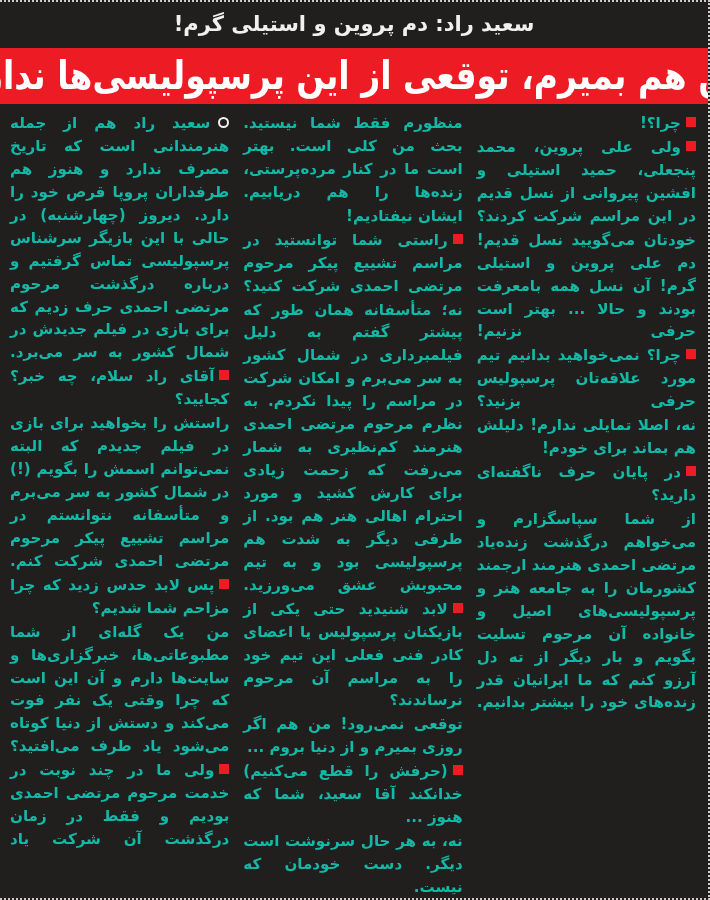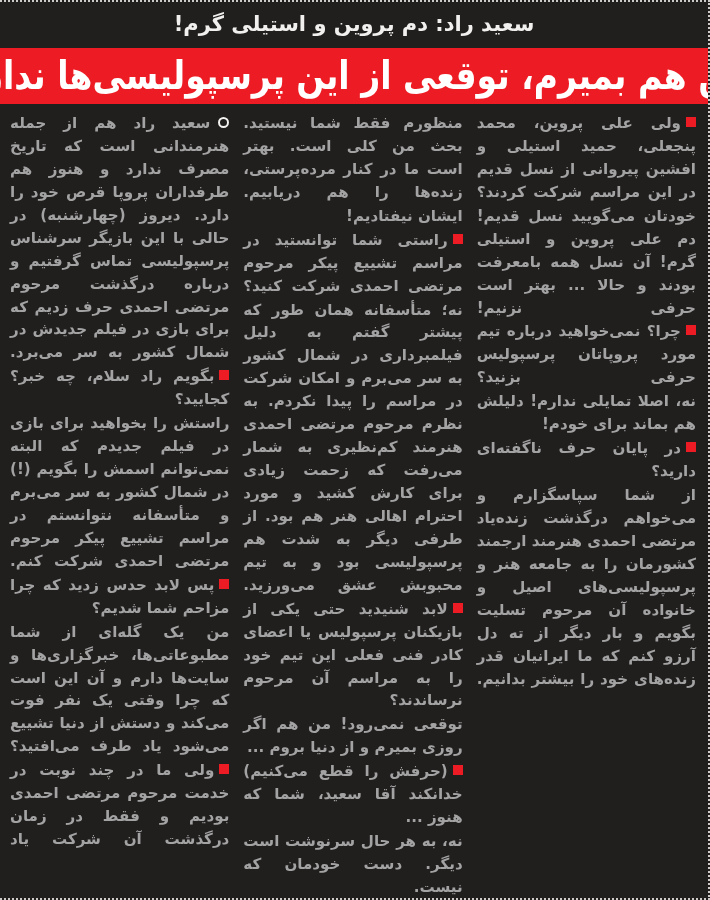--- a/index.html
+++ b/index.html
@@ -75,21 +75,21 @@
     flex-direction: row;
     gap: 14px;
     padding: 8px 12px 6px 10px;
     box-sizing: border-box;
     height: 784px;
     align-items: flex-start;
   }
   .column {
     flex: 1 1 0;
     min-width: 0;
-    color: #a3a3a3;
+    color: #14b8a6;
     font-size: 15.1px;
     line-height: 1.52;
     text-align: justify;
     text-justify: inter-word;
     direction: rtl;
   }
 
   .para {
     margin: 0 0 1px 0;
     text-align: justify;
@@ -132,40 +132,41 @@
   <div class="kicker-bar">
     <div class="kicker-text">سعید راد: دم پروین و استیلی گرم!</div>
   </div>
 
   <div class="headline-bar">
     <div class="headline-text">من هم بمیرم، توقعی از این پرسپولیسی‌ها ندارم</div>
   </div>
 
   <div class="columns">
     <div class="column">
+        <p class="para question">چرا؟!</p>
         <p class="para question stretch">ولی علی پروین، محمد پنجعلی، حمید استیلی و افشین پیروانی از نسل قدیم در این مراسم شرکت کردند؟</p>
         <p class="para answer stretch">خودتان می‌گویید نسل قدیم! دم علی پروین و استیلی گرم! آن نسل همه بامعرفت بودند و حالا ... بهتر است حرفی نزنیم!</p>
-        <p class="para question stretch">چرا؟ نمی‌خواهید درباره تیم مورد پروپا‌تان پرسپولیس حرفی بزنید؟</p>
+        <p class="para question stretch">چرا؟ نمی‌خواهید بدانیم تیم مورد علاقه‌تان پرسپولیس حرفی بزنید؟</p>
         <p class="para answer">نه، اصلا تمایلی ندارم! دلیلش هم بماند برای خودم!</p>
         <p class="para question">در پایان حرف ناگفته‌ای دارید؟</p>
         <p class="para answer stretch">از شما سپاسگزارم و می‌خواهم درگذشت زنده‌یاد مرتضی احمدی هنرمند ارجمند کشورمان را به جامعه هنر و پرسپولیسی‌های اصیل و خانواده آن مرحوم تسلیت بگویم و بار دیگر از ته دل آرزو کنم که ما ایرانیان قدر زنده‌های خود را بیشتر بدانیم.</p>
       </div>
     <div class="column">
         <p class="para answer stretch">منظورم فقط شما نیستید. بحث من کلی است. بهتر است ما در کنار مرده‌پرستی، زنده‌ها را هم دریابیم.</p>
         <p class="para answer">ایشان نیفتادیم!</p>
         <p class="para question stretch">راستی شما توانستید در مراسم تشییع پیکر مرحوم مرتضی احمدی شرکت کنید؟</p>
         <p class="para answer stretch">نه؛ متأسفانه همان طور که پیشتر گفتم به دلیل فیلمبرداری در شمال کشور به سر می‌برم و امکان شرکت در مراسم را پیدا نکردم. به نظرم مرحوم مرتضی احمدی هنرمند کم‌نظیری به شمار می‌رفت که زحمت زیادی برای کارش کشید و مورد احترام اهالی هنر هم بود. از طرفی دیگر به شدت هم پرسپولیسی بود و به تیم محبوبش عشق می‌ورزید.</p>
         <p class="para question stretch">لابد شنیدید حتی یکی از بازیکنان پرسپولیس یا اعضای کادر فنی فعلی این تیم خود را به مراسم آن مرحوم نرساندند؟</p>
         <p class="para answer">توقعی نمی‌رود! من هم اگر روزی بمیرم و از دنیا بروم ...</p>
         <p class="para question">(حرفش را قطع می‌کنیم) خدانکند آقا سعید، شما که هنوز ...</p>
         <p class="para answer">نه، به هر حال سرنوشت است دیگر. دست خودمان که نیست.</p>
       </div>
     <div class="column">
         <p class="para lead stretch">سعید راد هم از جمله هنرمندانی است که تاریخ مصرف ندارد و هنوز هم طرفداران پروپا قرص خود را دارد. دیروز (چهارشنبه) در حالی با این بازیگر سرشناس پرسپولیسی تماس گرفتیم و درباره درگذشت مرحوم مرتضی احمدی حرف زدیم که برای بازی در فیلم جدیدش در شمال کشور به سر می‌برد.</p>
-        <p class="para question">بگویم راد سلام، چه خبر؟ کجایید؟</p>
+        <p class="para question">آقای راد سلام، چه خبر؟ کجایید؟</p>
         <p class="para answer stretch">راستش را بخواهید برای بازی در فیلم جدیدم که البته نمی‌توانم اسمش را بگویم (!) در شمال کشور به سر می‌برم و متأسفانه نتوانستم در مراسم تشییع پیکر مرحوم مرتضی احمدی شرکت کنم.</p>
         <p class="para question">پس لابد حدس زدید که چرا مزاحم شما شدیم؟</p>
-        <p class="para answer stretch">من یک گله‌ای از شما مطبوعاتی‌ها، خبرگزاری‌ها و سایت‌ها دارم و آن این است که چرا وقتی یک نفر فوت می‌کند و دستش از دنیا تشییع می‌شود یاد طرف می‌افتید؟</p>
+        <p class="para answer stretch">من یک گله‌ای از شما مطبوعاتی‌ها، خبرگزاری‌ها و سایت‌ها دارم و آن این است که چرا وقتی یک نفر فوت می‌کند و دستش از دنیا کوتاه می‌شود یاد طرف می‌افتید؟</p>
         <p class="para question stretch">ولی ما در چند نوبت در خدمت مرحوم مرتضی احمدی بودیم و فقط در زمان درگذشت آن شرکت یاد</p>
       </div>
   </div>
 
 </div>
 
 </body></html>

